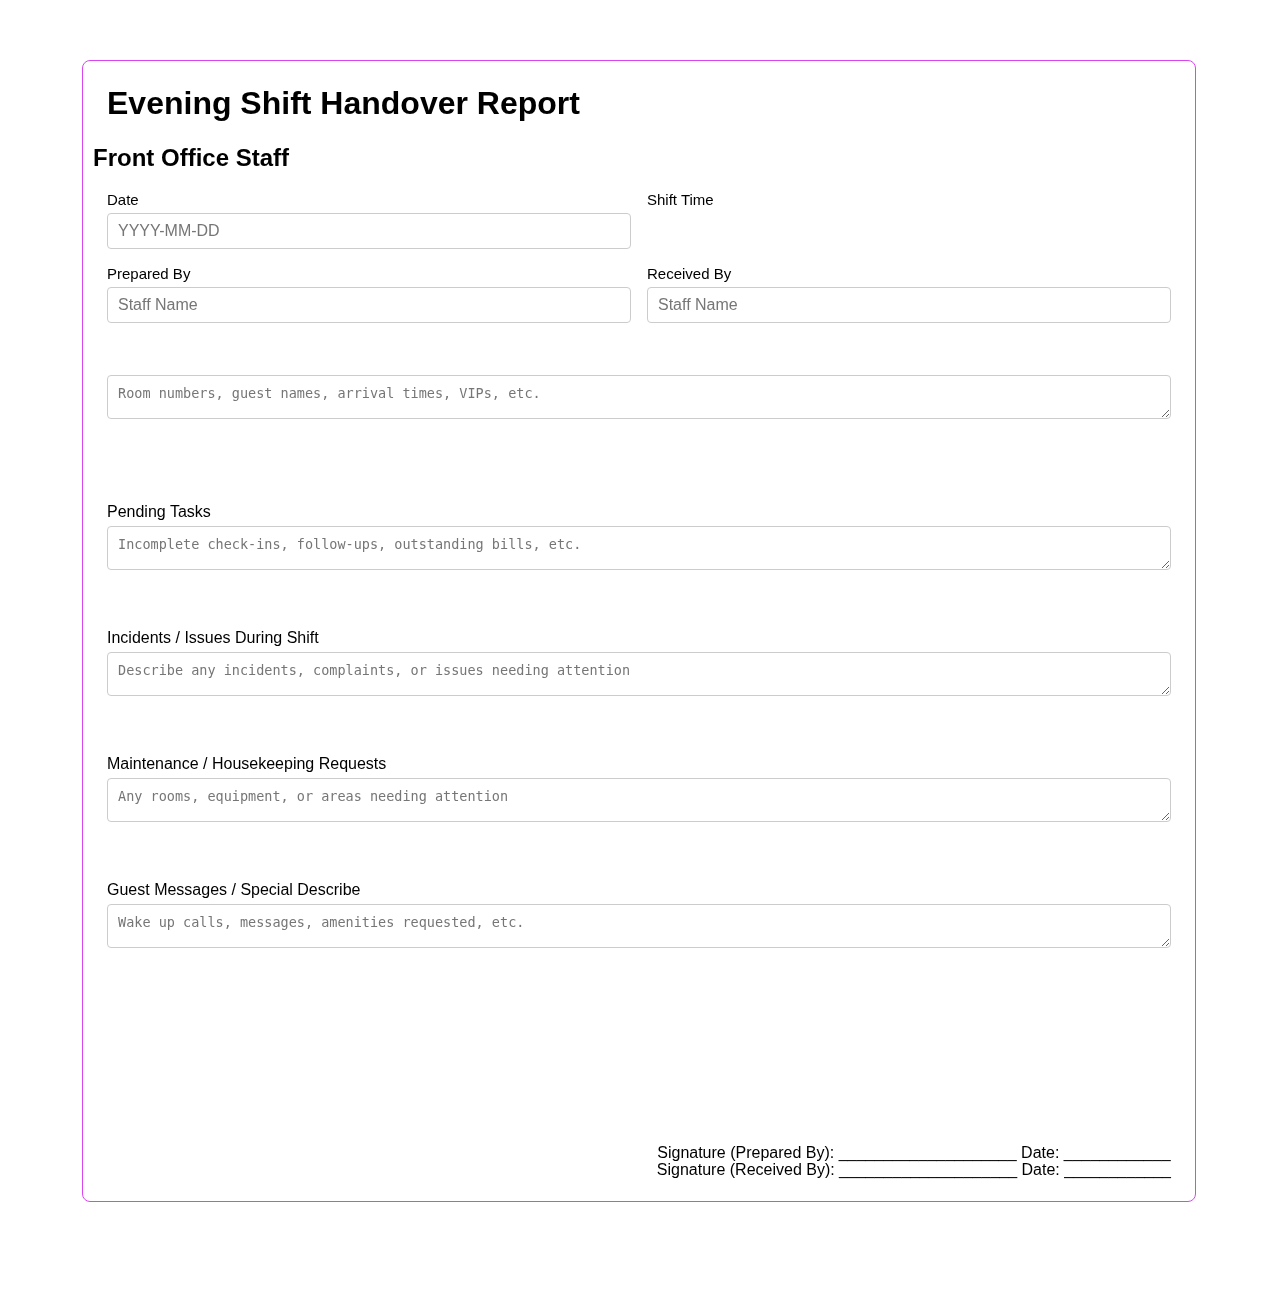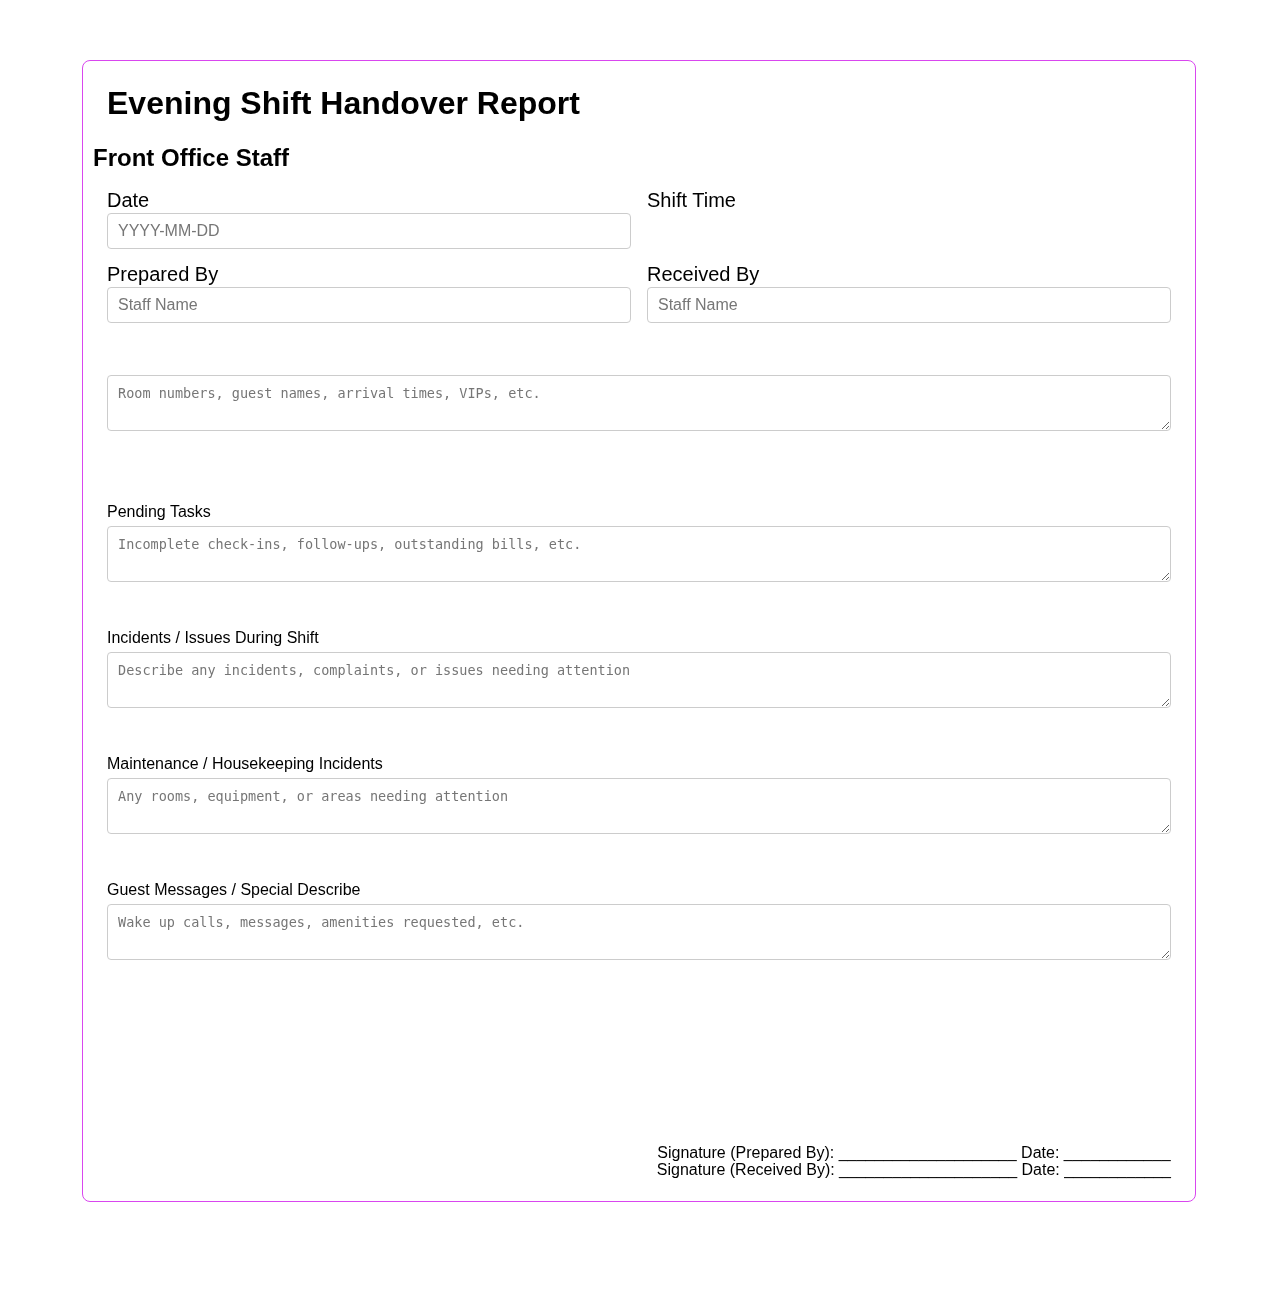--- a/index.html
+++ b/index.html
@@ -31,21 +31,21 @@
     .grid {
       position: absolute; left: 24px; top: 128px;
       width: 1064px;
       display: grid;
       grid-template-columns: 524px 524px;
       column-gap: 16px;
       row-gap: 14px;
     }
     .field label {
       display: block;
-      font-size: 20px; line-height: 22px;
+      font-size: 15px; line-height: 22px;
       margin-bottom: 2px;
     }
     .field input {
       display: block;
       width: 100%; height: 36px;
       border: 1px solid #cccccc;
       border-radius: 4px;
       padding: 0 10px;
       font-family: "Liberation Sans", sans-serif;
       font-size: 16px;
@@ -58,21 +58,21 @@
       width: 1064px;
     }
     .tfield { height: 126px; }
     .tfield label {
       display: block;
       font-size: 16px; line-height: 22px;
       margin-bottom: 3px;
     }
     .tfield textarea {
       display: block;
-      width: 100%; height: 56px;
+      width: 100%; height: 44px;
       border: 1px solid #cccccc;
       border-radius: 4px;
       padding: 9px 10px;
       font-family: "DejaVu Sans Mono", monospace;
       font-size: 13.5px;
       color: #000;
       resize: vertical;
       background: #fff;
     }
     .tfield textarea::placeholder { color: #767676; }
@@ -115,21 +115,21 @@
     </div>
     <div class="tfield">
       <label>Pending Tasks</label>
       <textarea placeholder="Incomplete check-ins, follow-ups, outstanding bills, etc." style=""></textarea>
     </div>
     <div class="tfield">
       <label>Incidents / Issues During Shift</label>
       <textarea placeholder="Describe any incidents, complaints, or issues needing attention" style=""></textarea>
     </div>
     <div class="tfield">
-      <label>Maintenance / Housekeeping Incidents</label>
+      <label>Maintenance / Housekeeping Requests</label>
       <textarea placeholder="Any rooms, equipment, or areas needing attention" style=""></textarea>
     </div>
     <div class="tfield">
       <label>Guest Messages / Special Describe</label>
       <textarea placeholder="Wake up calls, messages, amenities requested, etc." style=""></textarea>
     </div>
   </div>
 
   <div class="signatures">
     <div class="sig-line">Signature (Prepared By): ____________________ Date: ____________</div>

